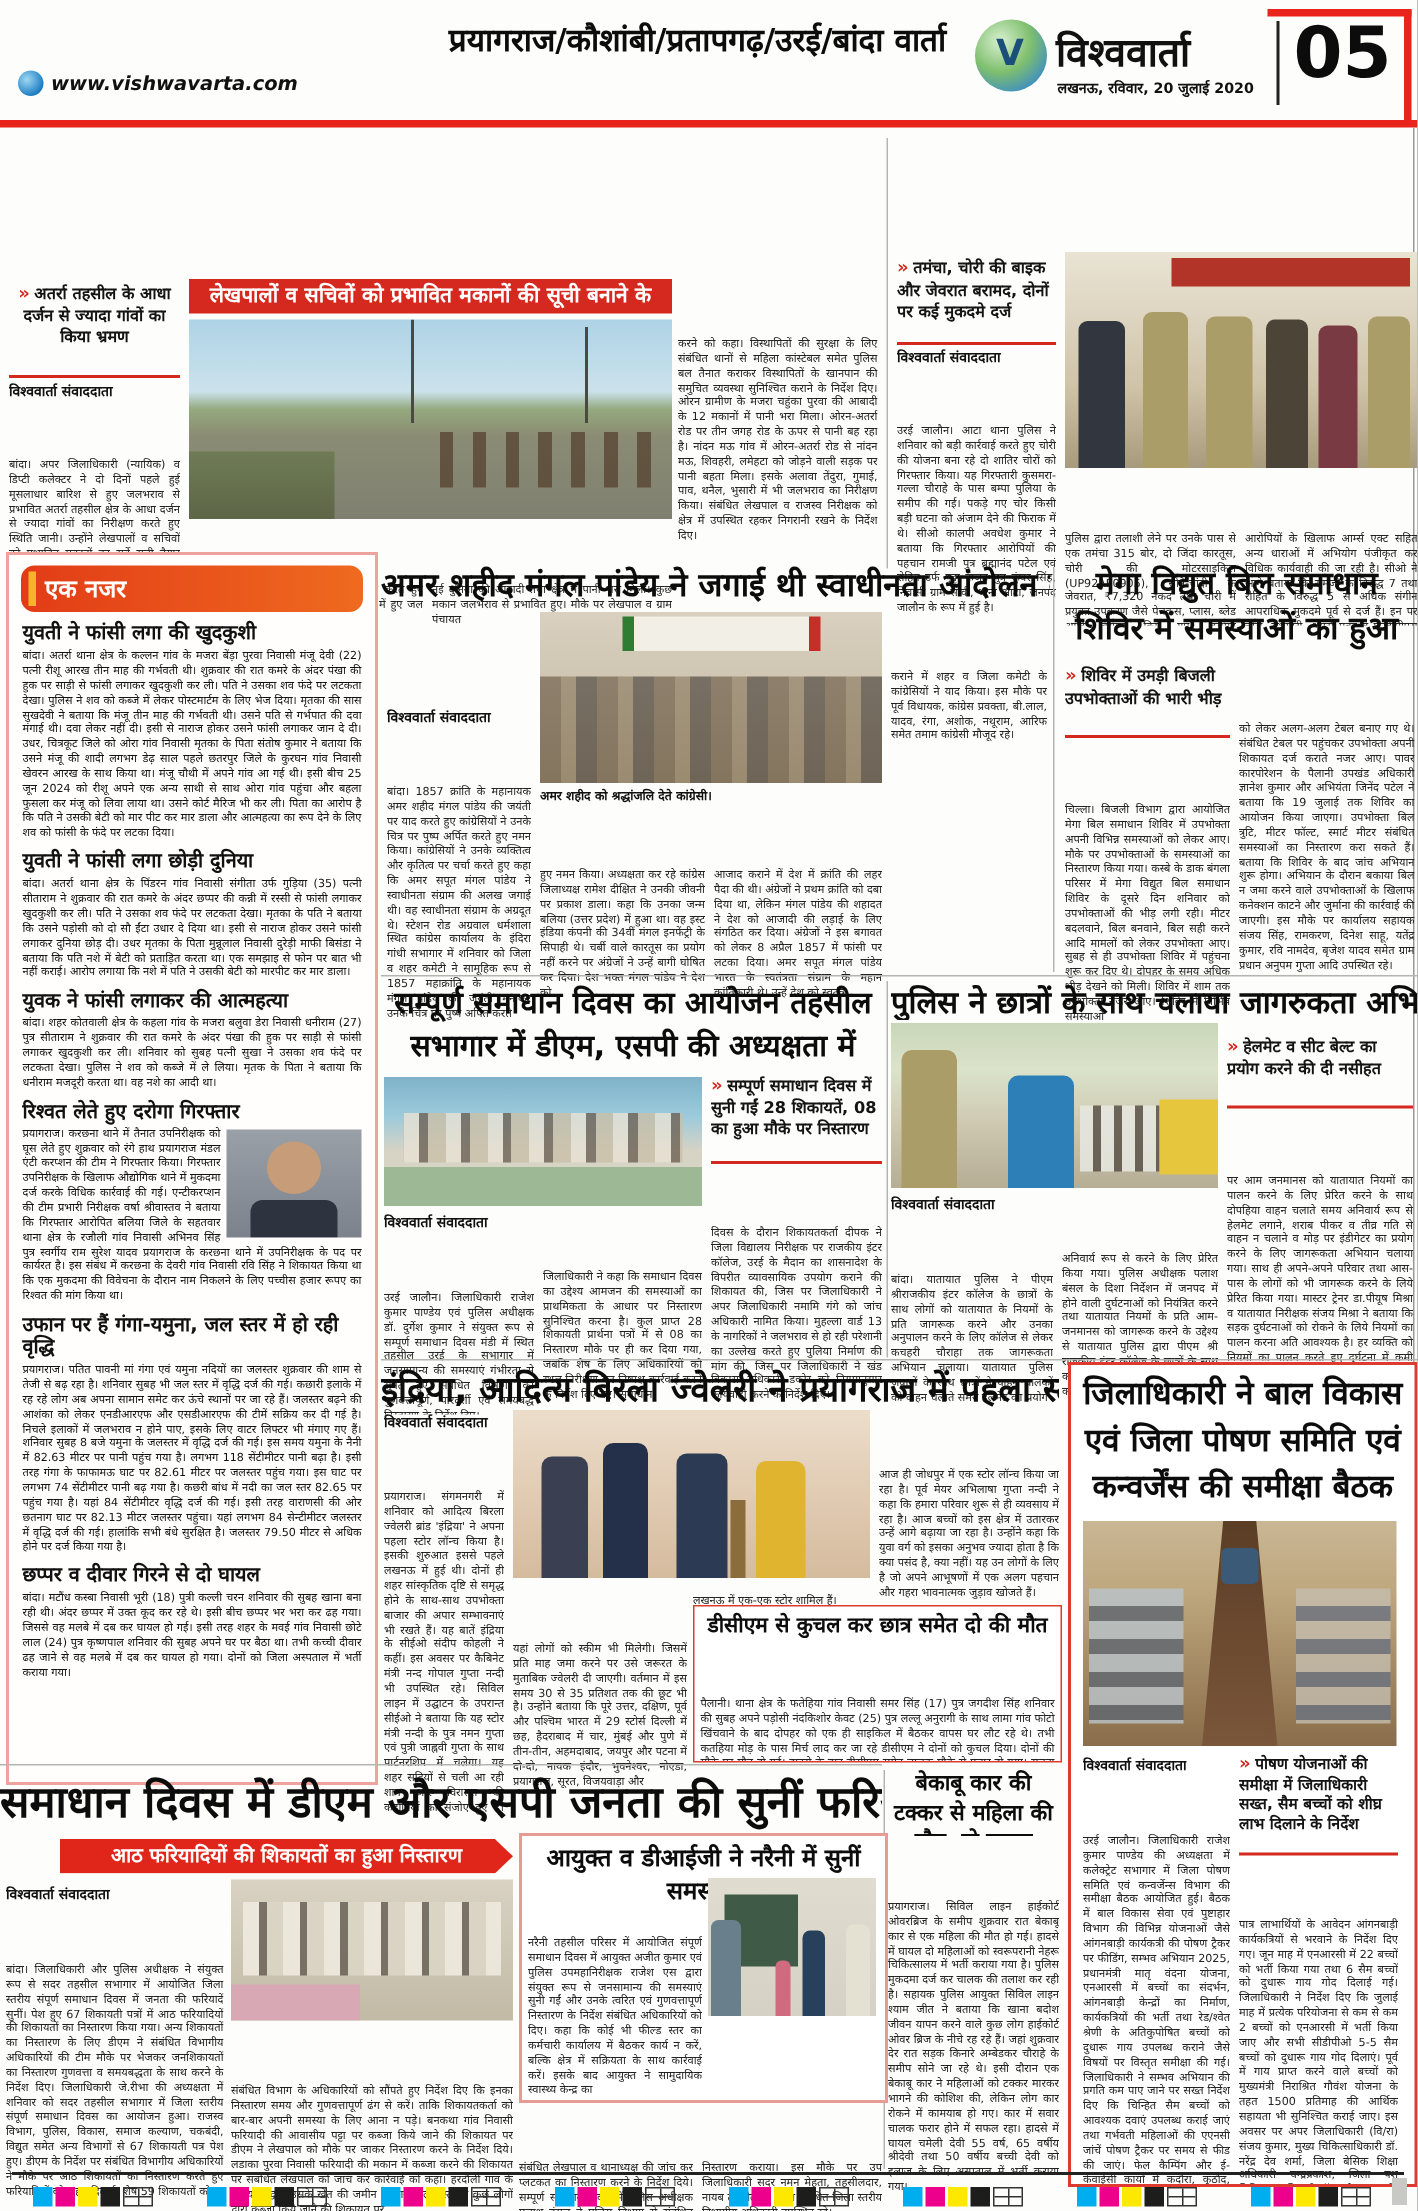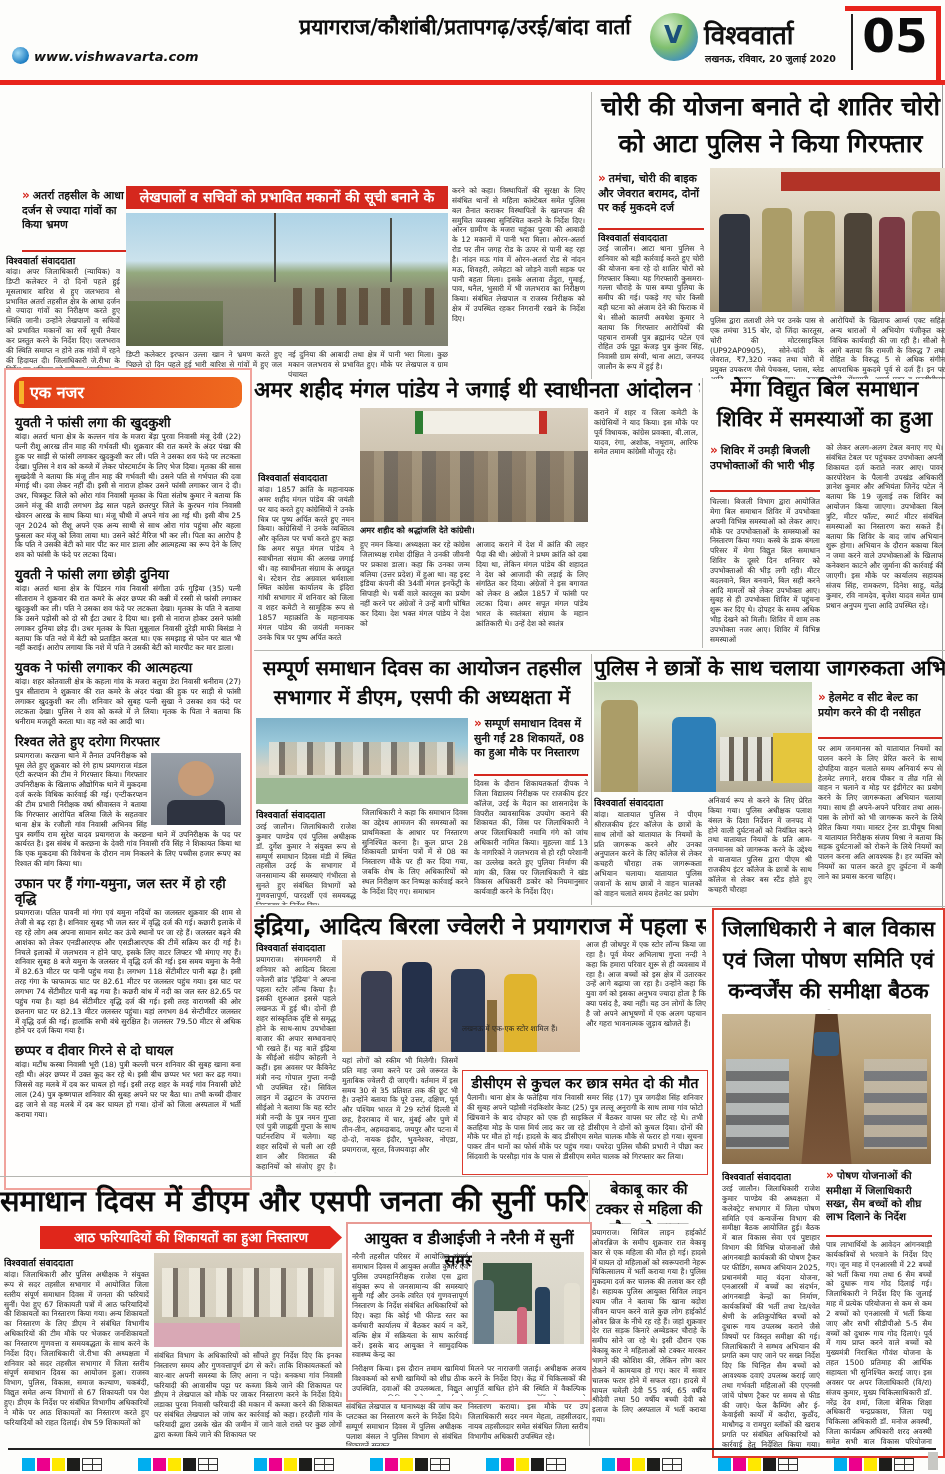--- a/index.html
+++ b/index.html
@@ -1,20 +1,20 @@
 <!DOCTYPE html>
 <html><head>
 <meta charset="utf-8">
 <style>
   html,body{margin:0;padding:0;background:#888;}
   #paper{position:relative;width:945px;height:1474px;background:#fdfdfb;margin:0 auto;
     font-family:"DejaVu Sans",sans-serif;color:#111;overflow:hidden;}
   .abs{position:absolute;}
   .hl{font-weight:bold;text-align:center;color:#0c0c0c;overflow:hidden;}
-  .bd{font-size:7.4px;line-height:1.33;text-align:justify;overflow:hidden;color:#222;}
+  .bd{font-size:7.4px;line-height:1.33;text-align:justify;overflow:hidden;color:#222;margin-top:38px;}
   .kick{font-weight:bold;font-size:10.8px;line-height:1.3;color:#141414;
     border-bottom:2px solid #d5281e;padding-bottom:5px;overflow:hidden;}
   .km{color:#d5281e;font-weight:bold;margin-right:3px;font-size:12px;}
   .byl{font-weight:bold;font-size:9.3px;color:#111;overflow:hidden;white-space:nowrap;}
   .photo{position:absolute;overflow:hidden;background:#cfcabe;}
   .pp{position:absolute;}
   .redbox-hl{background:#d5281e;color:#fff;font-weight:bold;text-align:center;overflow:hidden;}
   .vline{background:#b5b5b0;width:1px;}
   .hline{background:#b5b5b0;height:1px;}
   .caption{font-size:8.2px;font-weight:bold;overflow:hidden;}
@@ -53,36 +53,35 @@
   </div>
   <div class="abs" style="left:704px;top:16px;font-size:26px;font-weight:bold;">विश्ववार्ता</div>
   <div class="abs" style="left:705px;top:52px;font-size:9.5px;font-weight:bold;">लखनऊ,  रविवार, 20 जुलाई 2020</div>
   <div class="abs" style="left:845px;top:6px;width:96px;height:5px;background:#e8241c;"></div>
   <div class="abs" style="left:936px;top:6px;width:5px;height:76px;background:#e8241c;"></div>
   <div class="abs" style="left:851px;top:14px;width:2px;height:56px;background:#222;"></div>
   <div class="abs hl" style="left:856px;top:8px;width:78px;font-size:47px;">05</div>
   <div class="abs" style="left:0;top:80px;width:945px;height:5px;background:#e8241c;"></div>
   <div class="abs" style="left:942px;top:85px;width:1px;height:1363px;background:#999;"></div>
 
-  <div class="abs kick" style="left:22px;top:188px;width:114px;height:57px;"><span class="km">»</span><span>अतर्रा तहसील के आधा दर्जन से ज्यादा गांवों का किया भ्रमण</span></div>
+  <div class="abs kick" style="left:6px;top:188px;width:114px;height:57px;text-align:center;"><span class="km">»</span><span>अतर्रा तहसील के आधा दर्जन से ज्यादा गांवों का किया भ्रमण</span></div>
   <div class="abs byl" style="left:6px;top:254px;width:114px;">विश्ववार्ता संवाददाता</div>
   <div class="abs bd" style="left:6px;top:267px;width:114px;height:111px;">बांदा। अपर जिलाधिकारी (न्यायिक) व डिप्टी कलेक्टर ने दो दिनों पहले हुई मूसलाधार बारिश से हुए जलभराव से प्रभावित अतर्रा तहसील क्षेत्र के आधा दर्जन से ज्यादा गांवों का निरीक्षण करते हुए स्थिति जानी। उन्होंने लेखपालों व सचिवों को प्रभावित मकानों का सर्वे सूची तैयार कर प्रस्तुत करने के निर्देश दिए। जलभराव की स्थिति समाप्त न होने तक गांवों में रहने की हिदायत दी। जिलाधिकारी जे.रीभा के निर्देश पर शनिवार को एडीएम (न्यायिक) व</div>
   <div class="abs redbox-hl" style="left:126px;top:186px;width:322px;height:23px;font-size:14px;line-height:23px;">लेखपालों व सचिवों को प्रभावित मकानों की सूची बनाने के निर्देश</div>
   <div class="photo" style="left:126px;top:213px;width:322px;height:133px;background:linear-gradient(180deg,#aed3e6 0%,#cbe2ec 36%,#94a97e 45%,#8b8c74 58%,#7f8070 100%);">
     <div class="pp" style="left:46%;top:0;width:2px;height:52%;background:#4a4a42;"></div>
     <div class="pp" style="left:82%;top:4%;width:2px;height:48%;background:#4a4a42;"></div>
     <div class="pp" style="left:52%;right:2%;bottom:16%;height:28%;background:repeating-linear-gradient(90deg,#55412f 0 9px,rgba(0,0,0,0) 9px 22px);opacity:.75;"></div>
     <div class="pp" style="left:0;bottom:0;width:30%;height:34%;background:linear-gradient(180deg,#6f7b55,#5d6647);"></div>
   </div>
   <div class="abs bd" style="left:126px;top:350px;width:156px;height:29px;">डिप्टी कलेक्टर इरफान उल्ला खान ने भ्रमण करते हुए पिछले दो दिन पहले हुई भारी बारिश से गांवों में हुए जल भराव की हकीकत जानीं। पिलगांव समेत मजरे</div>
   <div class="abs bd" style="left:288px;top:350px;width:160px;height:29px;">नई दुनिया की आबादी तथा क्षेत्र में पानी भरा मिला। कुछ मकान जलभराव से प्रभावित हुए। मौके पर लेखपाल व ग्राम पंचायत</div>
   <div class="abs bd" style="left:452px;top:186px;width:133px;height:193px;">करने को कहा। विस्थापितों की सुरक्षा के लिए संबंधित थानों से महिला कांस्टेबल समेत पुलिस बल तैनात कराकर विस्थापितों के खानपान की समुचित व्यवस्था सुनिश्चित कराने के निर्देश दिए। ओरन ग्रामीण के मजरा चहुंका पुरवा की आबादी के 12 मकानों में पानी भरा मिला। ओरन-अतर्रा रोड पर तीन जगह रोड के ऊपर से पानी बह रहा है। नांदन मऊ गांव में ओरन-अतर्रा रोड से नांदन मऊ, शिवहरी, लमेहटा को जोड़ने वाली सड़क पर पानी बहता मिला। इसके अलावा तेंदुरा, गुमाई, पाव, थनैल, भुसारी में भी जलभराव का निरीक्षण किया। संबंधित लेखपाल व राजस्व निरीक्षक को क्षेत्र में उपस्थित रहकर निगरानी रखने के निर्देश दिए।</div>
 
   <div class="abs vline" style="left:591px;top:92px;height:287px;"></div>
-  <div class="abs hl" style="left:596px;top:88px;width:349px;font-size:25px;line-height:37px;height:76px;">चोरी की योजना बनाते दो शातिर चोरो को आटा पुलिस ने किया गिरफ्तार</div>
   <div class="abs kick" style="left:598px;top:171px;width:106px;height:52px;"><span class="km">»</span><span>तमंचा, चोरी की बाइक और जेवरात बरामद, दोनों पर कई मुकदमे दर्ज</span></div>
   <div class="abs byl" style="left:598px;top:231px;width:106px;">विश्ववार्ता संवाददाता</div>
   <div class="abs bd" style="left:598px;top:244px;width:106px;height:135px;">उरई जालौन। आटा थाना पुलिस ने शनिवार को बड़ी कार्रवाई करते हुए चोरी की योजना बना रहे दो शातिर चोरों को गिरफ्तार किया। यह गिरफ्तारी कुसमरा-गल्ला चौराहे के पास बम्पा पुलिया के समीप की गई। पकड़े गए चोर किसी बड़ी घटना को अंजाम देने की फिराक में थे। सीओ कालपी अवधेश कुमार ने बताया कि गिरफ्तार आरोपियों की पहचान रामजी पुत्र ब्रह्मानंद पटेल एवं रोहित उर्फ पुट्टा कंजड़ पुत्र कुंवर सिंह, निवासी ग्राम संग्वी, थाना आटा, जनपद जालौन के रूप में हुई है।</div>
   <div class="photo" style="left:710px;top:168px;width:235px;height:144px;background:linear-gradient(180deg,#e9e3d3 0%,#ded6c2 28%,#cfc3a8 62%,#a89a7c 100%);">
     <div class="pp" style="left:30%;top:3%;right:2%;height:13%;background:#b23327;"></div>
     <div class="pp" style="left:4%;bottom:0;width:13%;height:68%;background:#32363f;border-radius:6px 6px 0 0;"></div>
     <div class="pp" style="left:22%;bottom:0;width:13%;height:72%;background:#ab9d68;border-radius:6px 6px 0 0;"></div>
     <div class="pp" style="left:40%;bottom:0;width:13%;height:70%;background:#ab9d68;border-radius:6px 6px 0 0;"></div>
     <div class="pp" style="left:57%;bottom:0;width:12%;height:69%;background:#4d4438;border-radius:6px 6px 0 0;"></div>
     <div class="pp" style="left:72%;bottom:0;width:11%;height:66%;background:#7a3a44;border-radius:6px 6px 0 0;"></div>

